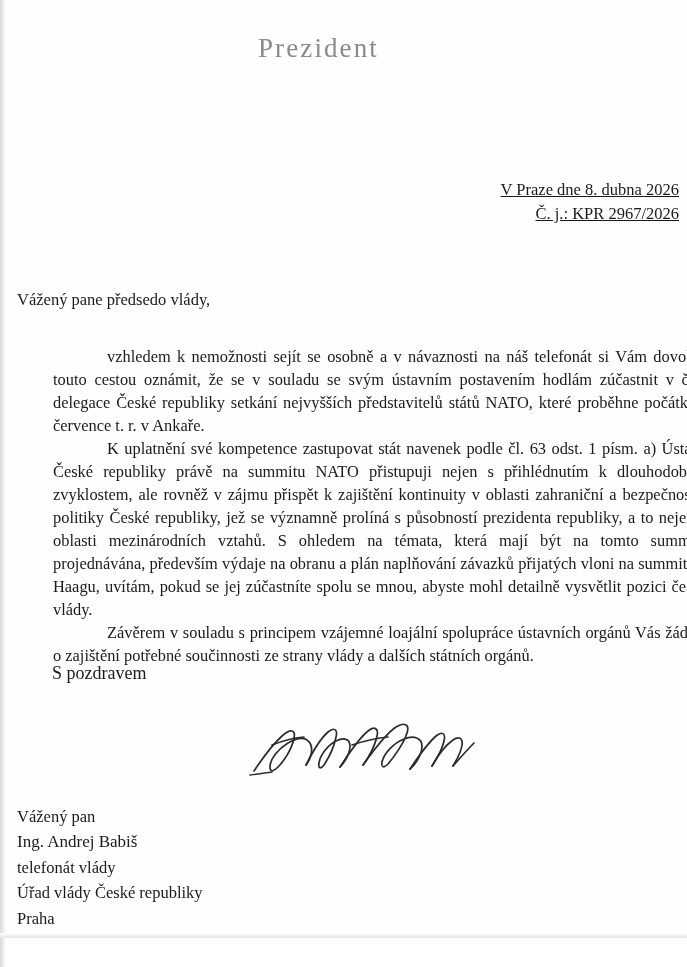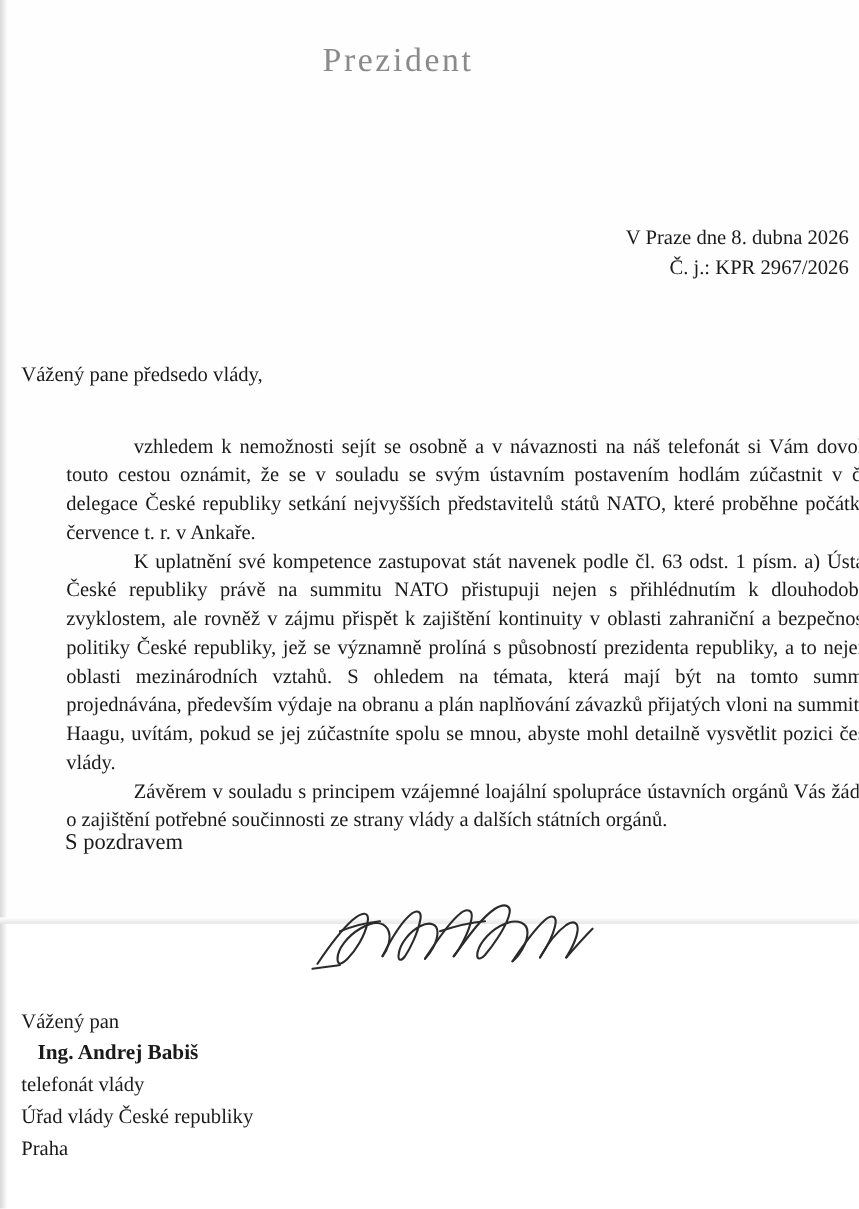--- a/index.html
+++ b/index.html
@@ -12,21 +12,21 @@
     height: 967px;
     position: relative;
     font-family: "Liberation Serif", serif;
     color: #1a1a1a;
     overflow: hidden;
   }
 
   .page {
     position: relative;
     width: 687px;
-    height: 739px;
+    height: 938px;
     background: #fefefe;
   }
 
   
   .scan-edge-left {
     position: absolute;
     left: 0;
     top: 0;
     width: 6px;
     height: 967px;
@@ -58,20 +58,21 @@
   }
 
   
   .meta-block {
     position: absolute;
     right: 8px;
     top: 178px;
     text-align: right;
     font-size: 16.5px;
     line-height: 1.45;
+    text-decoration: underline;
   }
 
   
   .salutation {
     position: absolute;
     left: 17px;
     top: 290px;
     font-size: 16.5px;
     text-align: center;
   }
@@ -117,23 +118,22 @@
 
   
   .addressee {
     position: absolute;
     left: 17px;
     top: 804px;
     font-size: 16.5px;
     line-height: 1.53;
   }
   .addressee .name {
-    font-weight: bold;
+    font-weight: normal;
     font-size: 17px;
-    margin-left: 13px;
   }
 </style>
 </head>
 <body>
 
 <div class="page">
 
   <div class="scan-edge-left"></div>
   <div class="scan-edge-bottom"></div>
 

